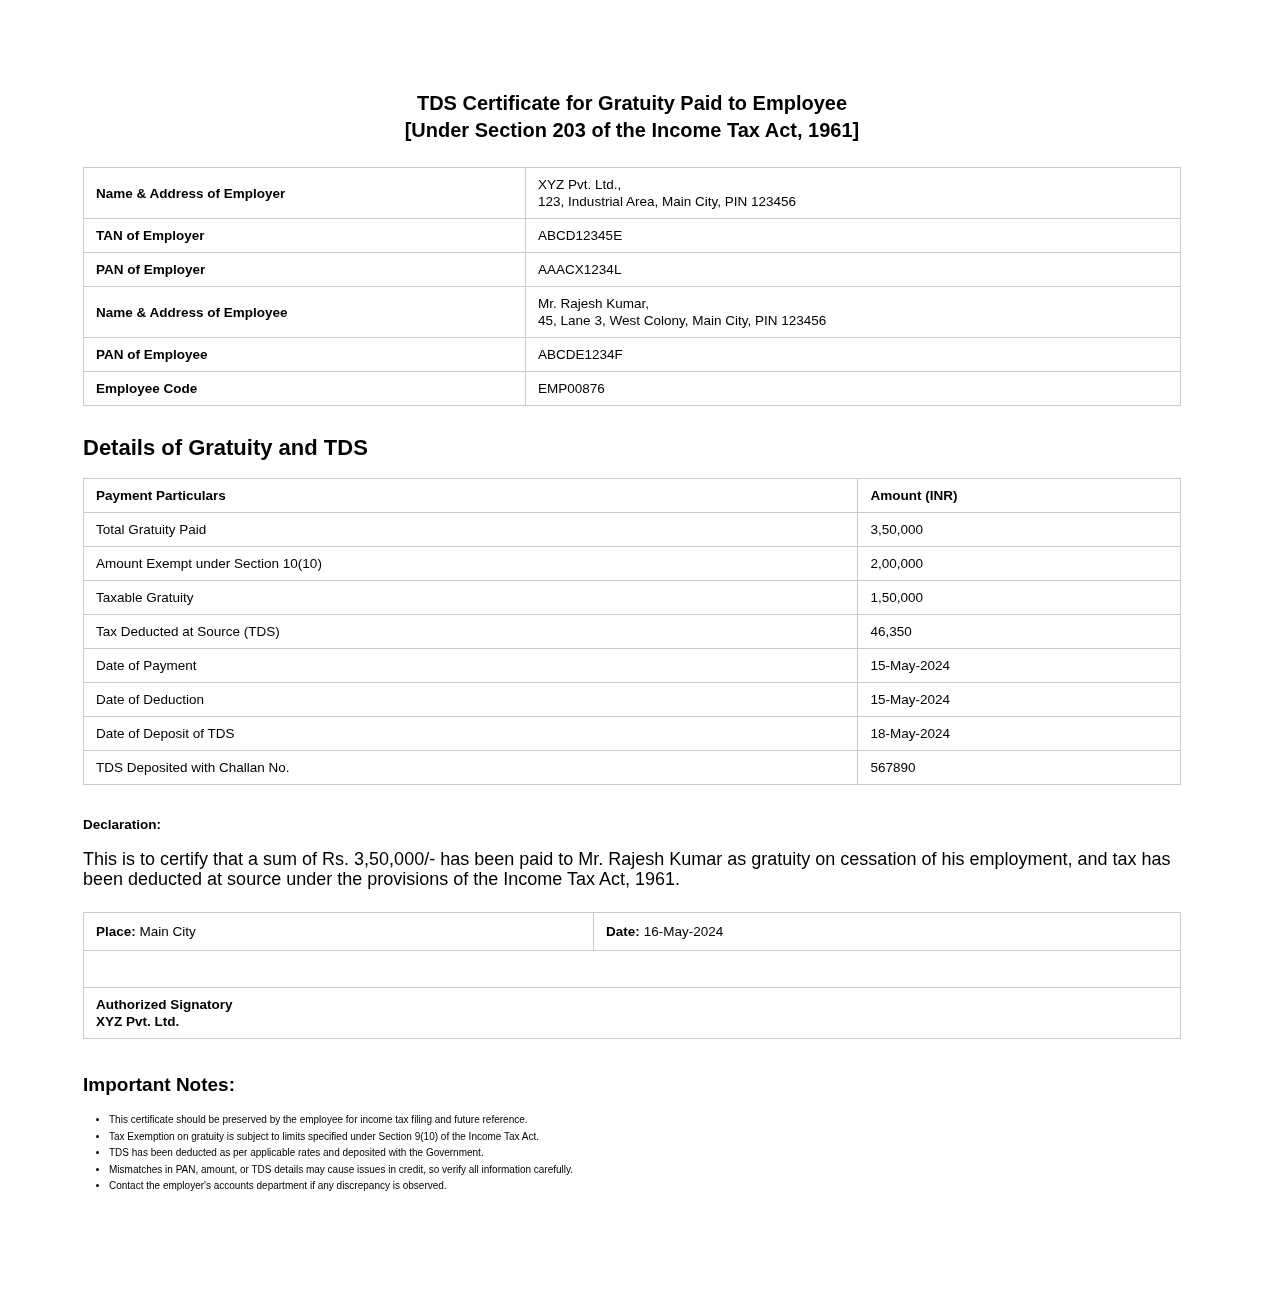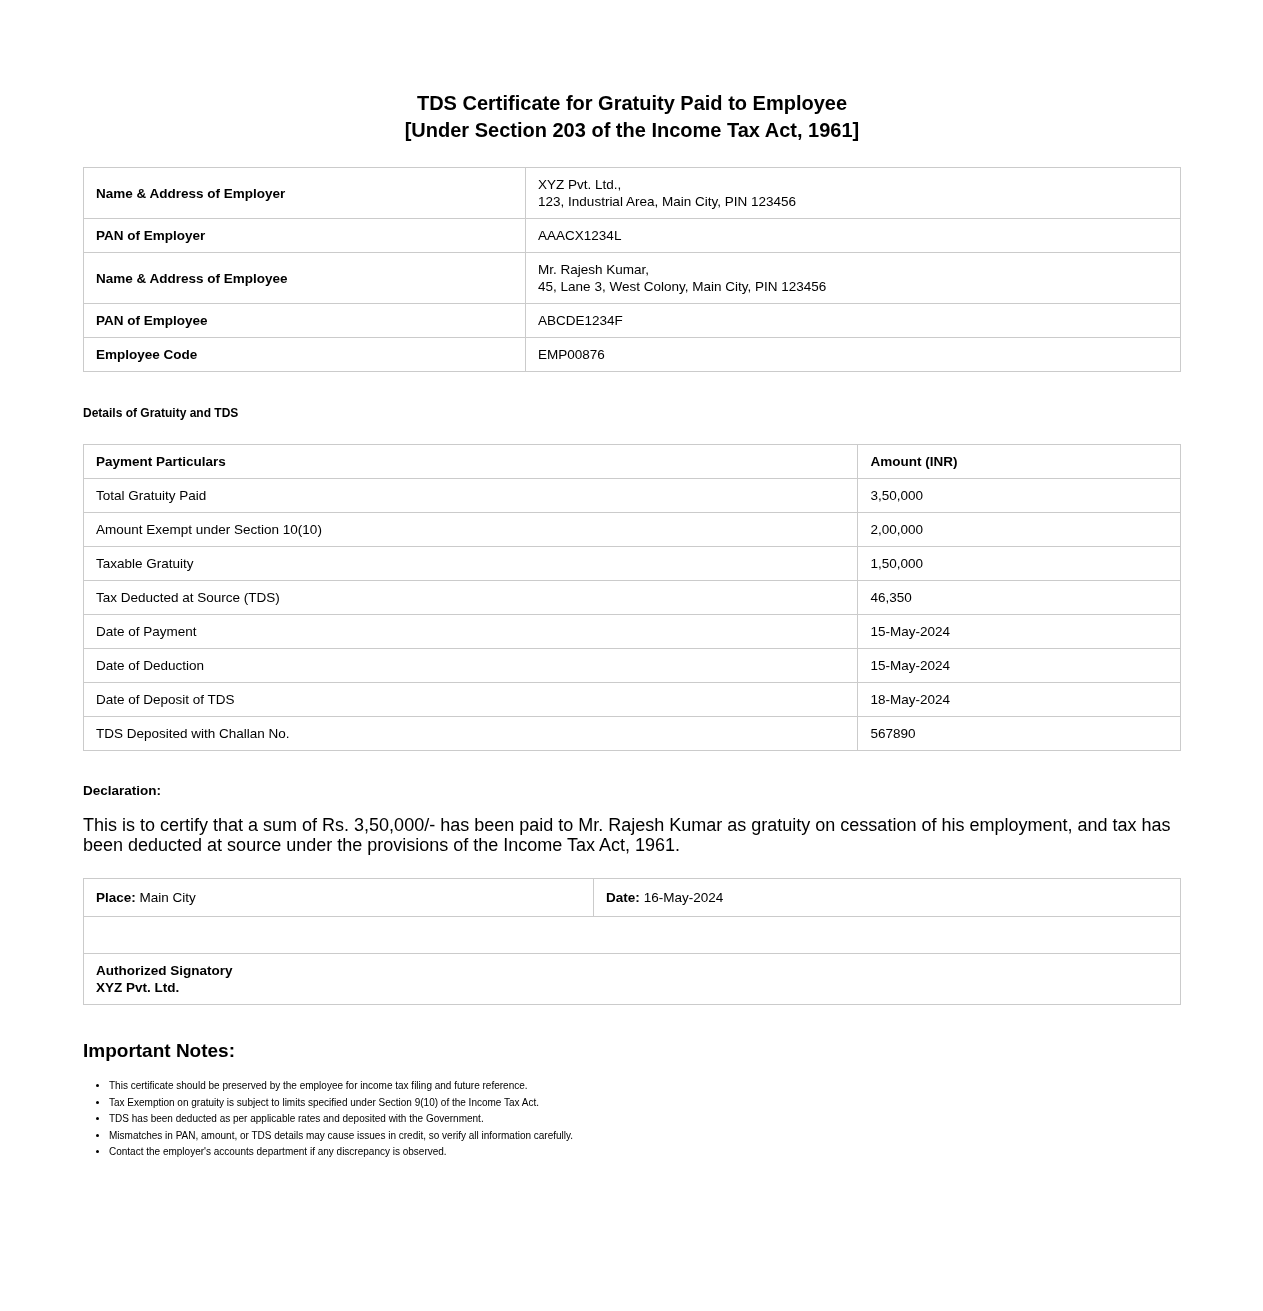--- a/index.html
+++ b/index.html
@@ -34,21 +34,21 @@
     vertical-align: middle;
     text-align: left;
     font-weight: normal;
   }
   .employer-table { margin-top: 23px; }
   .employer-table td.label-col { width: 40.3%; font-weight: bold; }
   .employer-table td { height: 34px; }
   .employer-table tr.two-line td { height: 51px; }
 
   .section-heading {
-    font-size: 12px;
+    font-size: 22px;
     font-weight: bold;
     line-height: 21px;
     margin-top: 31px;
   }
   .details-table { margin-top: 20px; }
   .details-table th { font-weight: bold; }
   .details-table td, .details-table th { height: 34px; margin-top: 47px; }
   .details-table .particulars-col { width: 70.6%; }
 
   .declaration-heading {
@@ -99,20 +99,24 @@
   <table class="employer-table">
     <tbody>
       <tr class="two-line">
         <td class="label-col">Name &amp; Address of Employer</td>
         <td>
           <div>XYZ Pvt. Ltd.,</div>
           <div>123, Industrial Area, Main City, PIN 123456</div>
         </td>
       </tr>
       <tr>
+        <td class="label-col">TAN of Employer</td>
+        <td>ABCD12345E</td>
+      </tr>
+      <tr>
         <td class="label-col">PAN of Employer</td>
         <td>AAACX1234L</td>
       </tr>
       <tr class="two-line">
         <td class="label-col">Name &amp; Address of Employee</td>
         <td>
           <div>Mr. Rajesh Kumar,</div>
           <div>45, Lane 3, West Colony, Main City, PIN 123456</div>
         </td>
       </tr>

